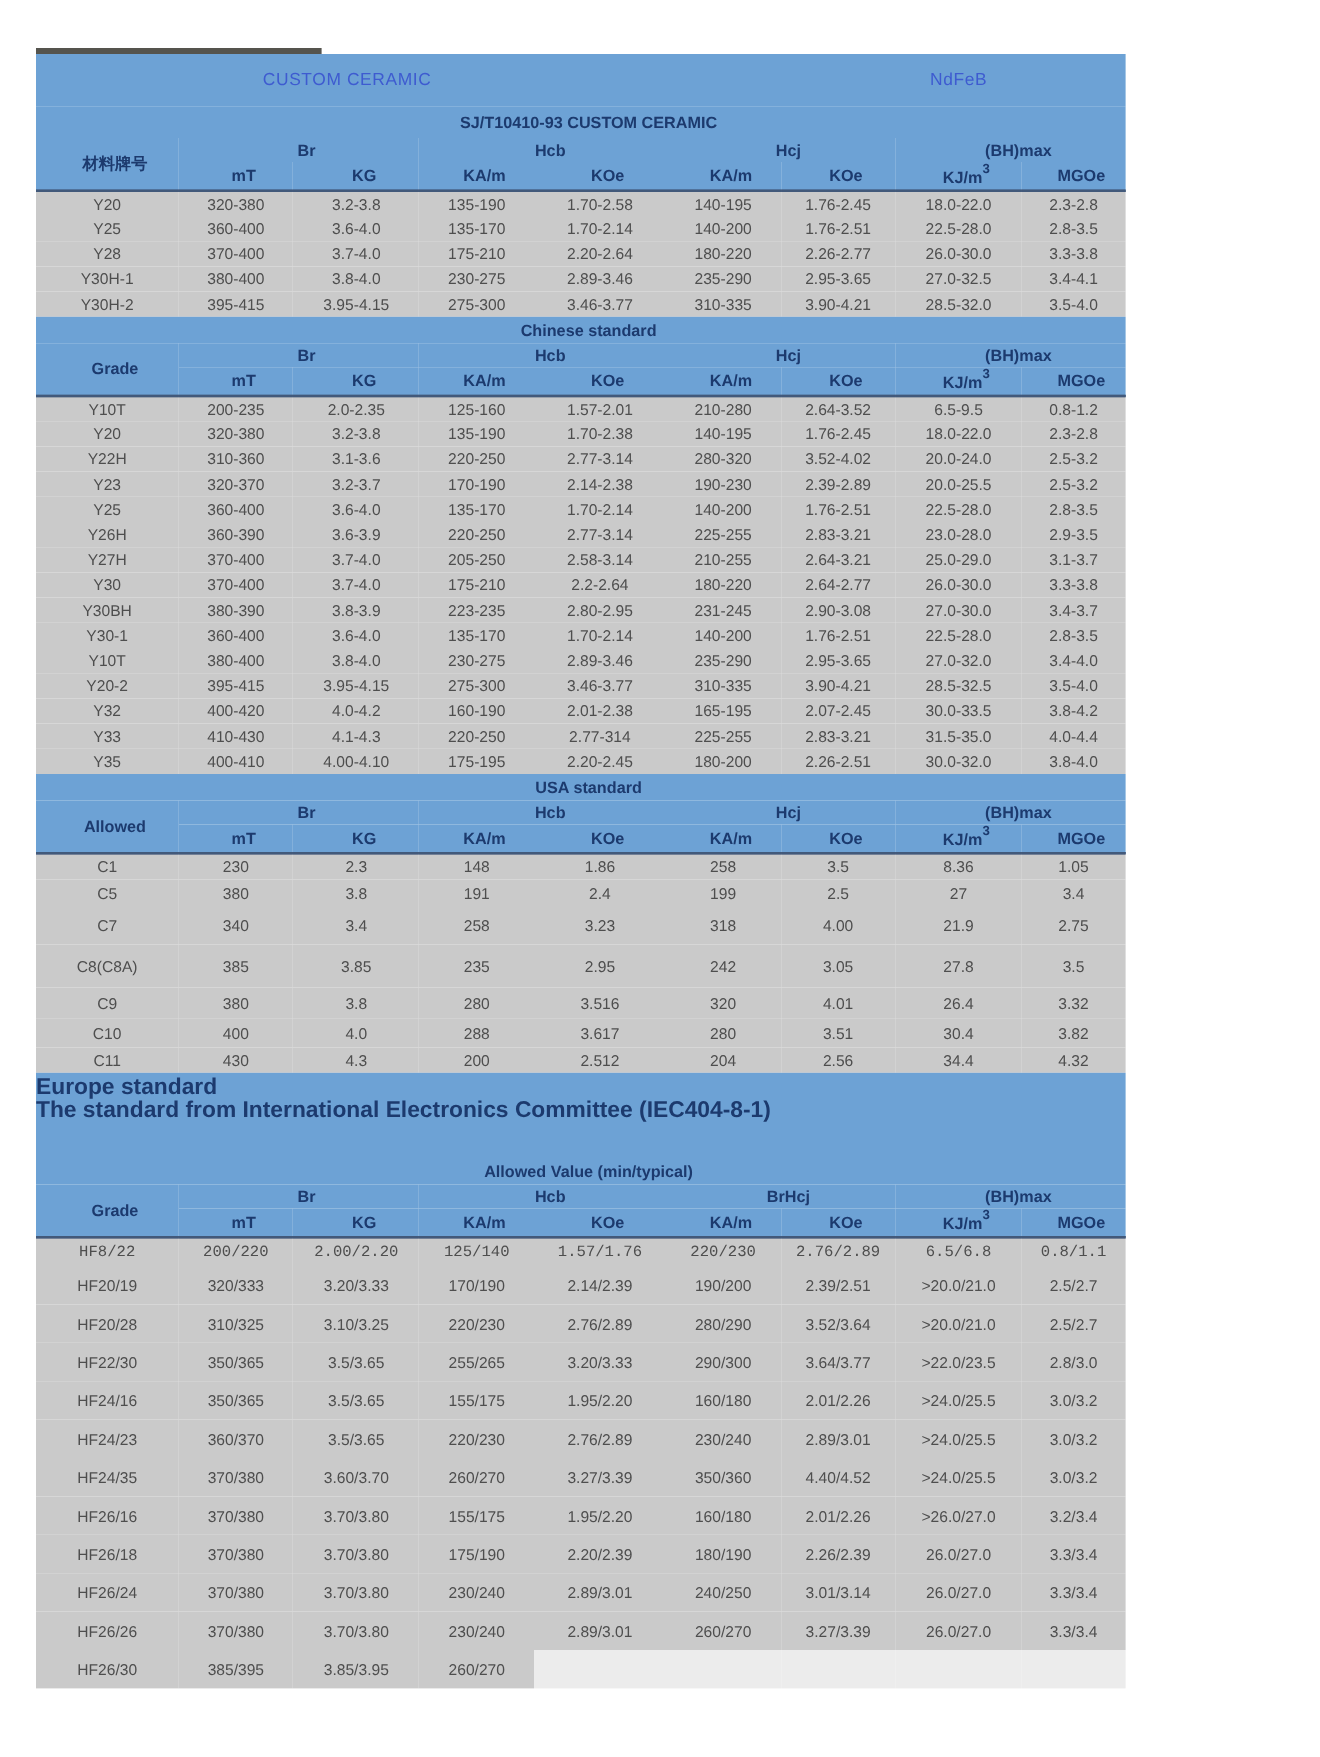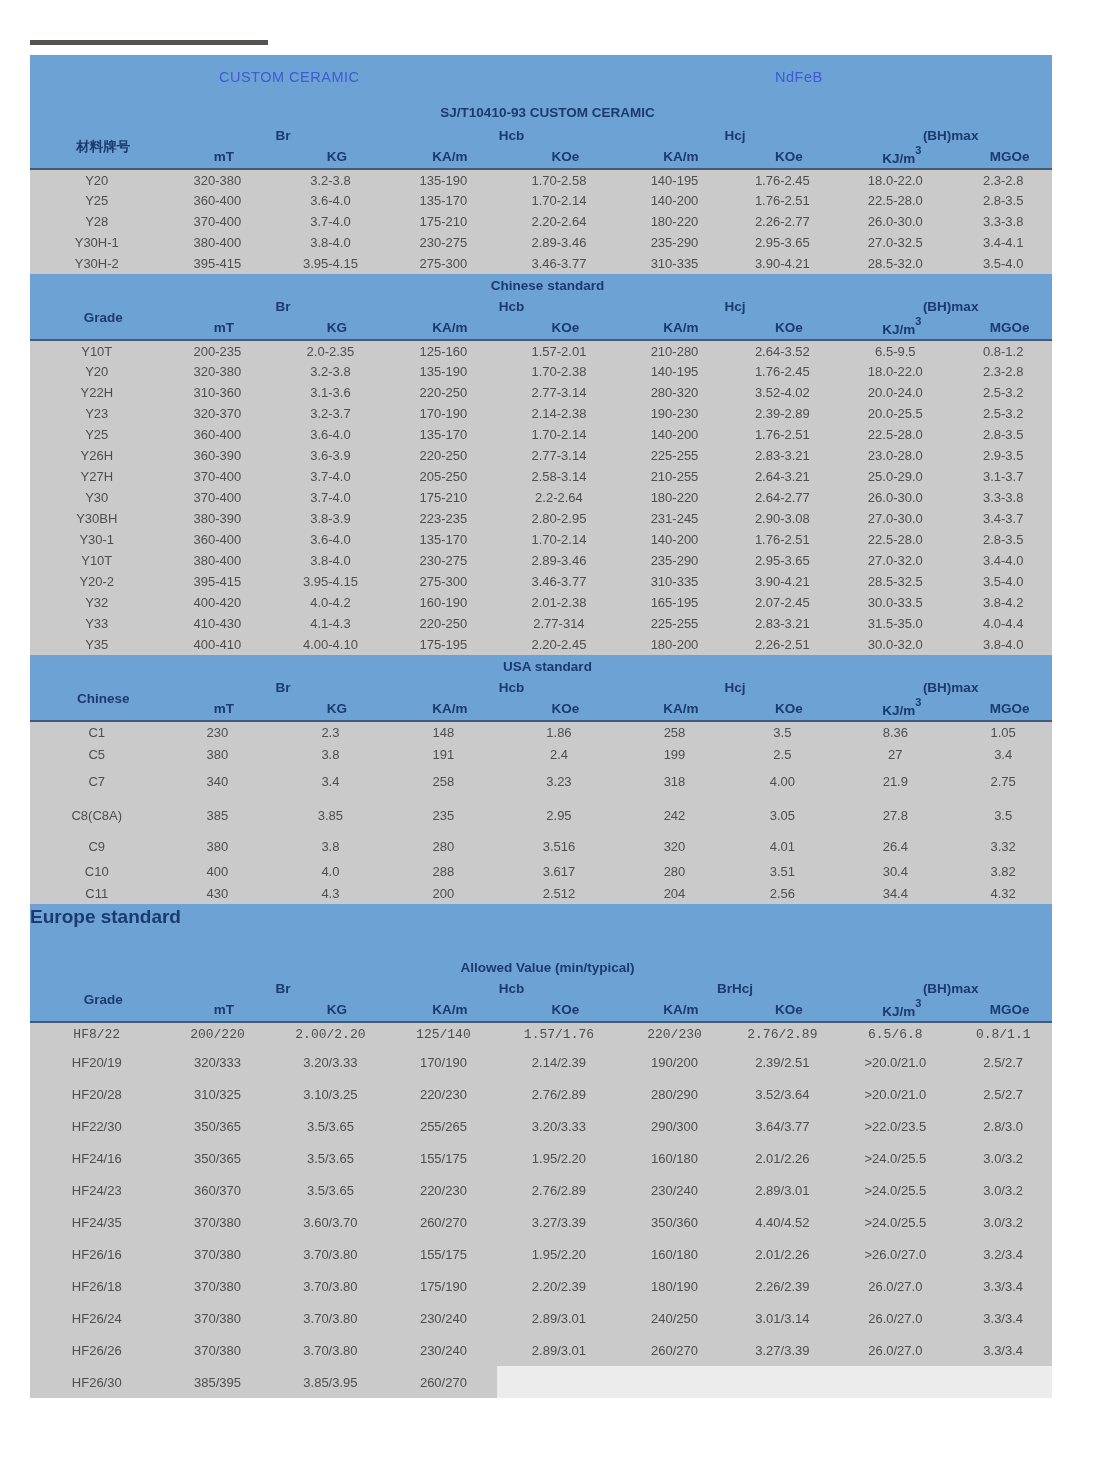--- a/index.html
+++ b/index.html
@@ -8,21 +8,21 @@
     width: 1100px; height: 1464px;
     background: #ffffff;
     font-family: "Liberation Sans", sans-serif;
     position: relative;
   }
   .top-strip {
     position: absolute; left: 30px; top: 40px;
     width: 238px; height: 5px; background: #55544e;
   }
   .doc {
-    position: absolute; left: 30px; top: 55px; width: 1022px;
+    position: absolute; left: 30px; top: 45px; width: 908px;
   }
   .linkbar {
     background: #6da2d5; height: 44px;
     display: flex; align-items: center; position: relative;
   }
   .linkbar a {
     color: #3e5bd0; font-size: 14.5px; text-decoration: none;
     letter-spacing: 0.5px;
   }
   .link-left  { position: absolute; left: 189px; }
@@ -389,21 +389,21 @@
         <col class="c5">
         <col class="c6">
         <col class="c7">
         <col class="c8">
       </colgroup>
       <thead>
         <tr>
           <th colspan="9" class="tbl-title">USA standard</th>
         </tr>
         <tr>
-          <th rowspan="2" class="first-col-header">Chinese</th>
+          <th rowspan="2" class="first-col-header">Allowed</th>
           <th colspan="2" class="group-header">Br</th>
           <th colspan="2" class="group-header">Hcb</th>
           <th colspan="2" class="group-header">Hcj</th>
           <th colspan="2" class="group-header">(BH)max</th>
         </tr>
         <tr class="unit-row">
           <th class="unit-header">mT</th>
           <th class="unit-header">KG</th>
           <th class="unit-header">KA/m</th>
           <th class="unit-header">KOe</th>
@@ -489,20 +489,21 @@
           <td>204</td>
           <td>2.56</td>
           <td>34.4</td>
           <td>4.32</td>
         </tr>
       </tbody>
     </table>
 
   <div class="europe">
     <div>Europe standard</div>
+    <div>The standard from International Electronics Committee (IEC404-8-1)</div>
   </div>
 
   <table data-table-id="allowed">
       <colgroup>
         <col class="c0">
         <col class="c1">
         <col class="c2">
         <col class="c3">
         <col class="c4">
         <col class="c5">

